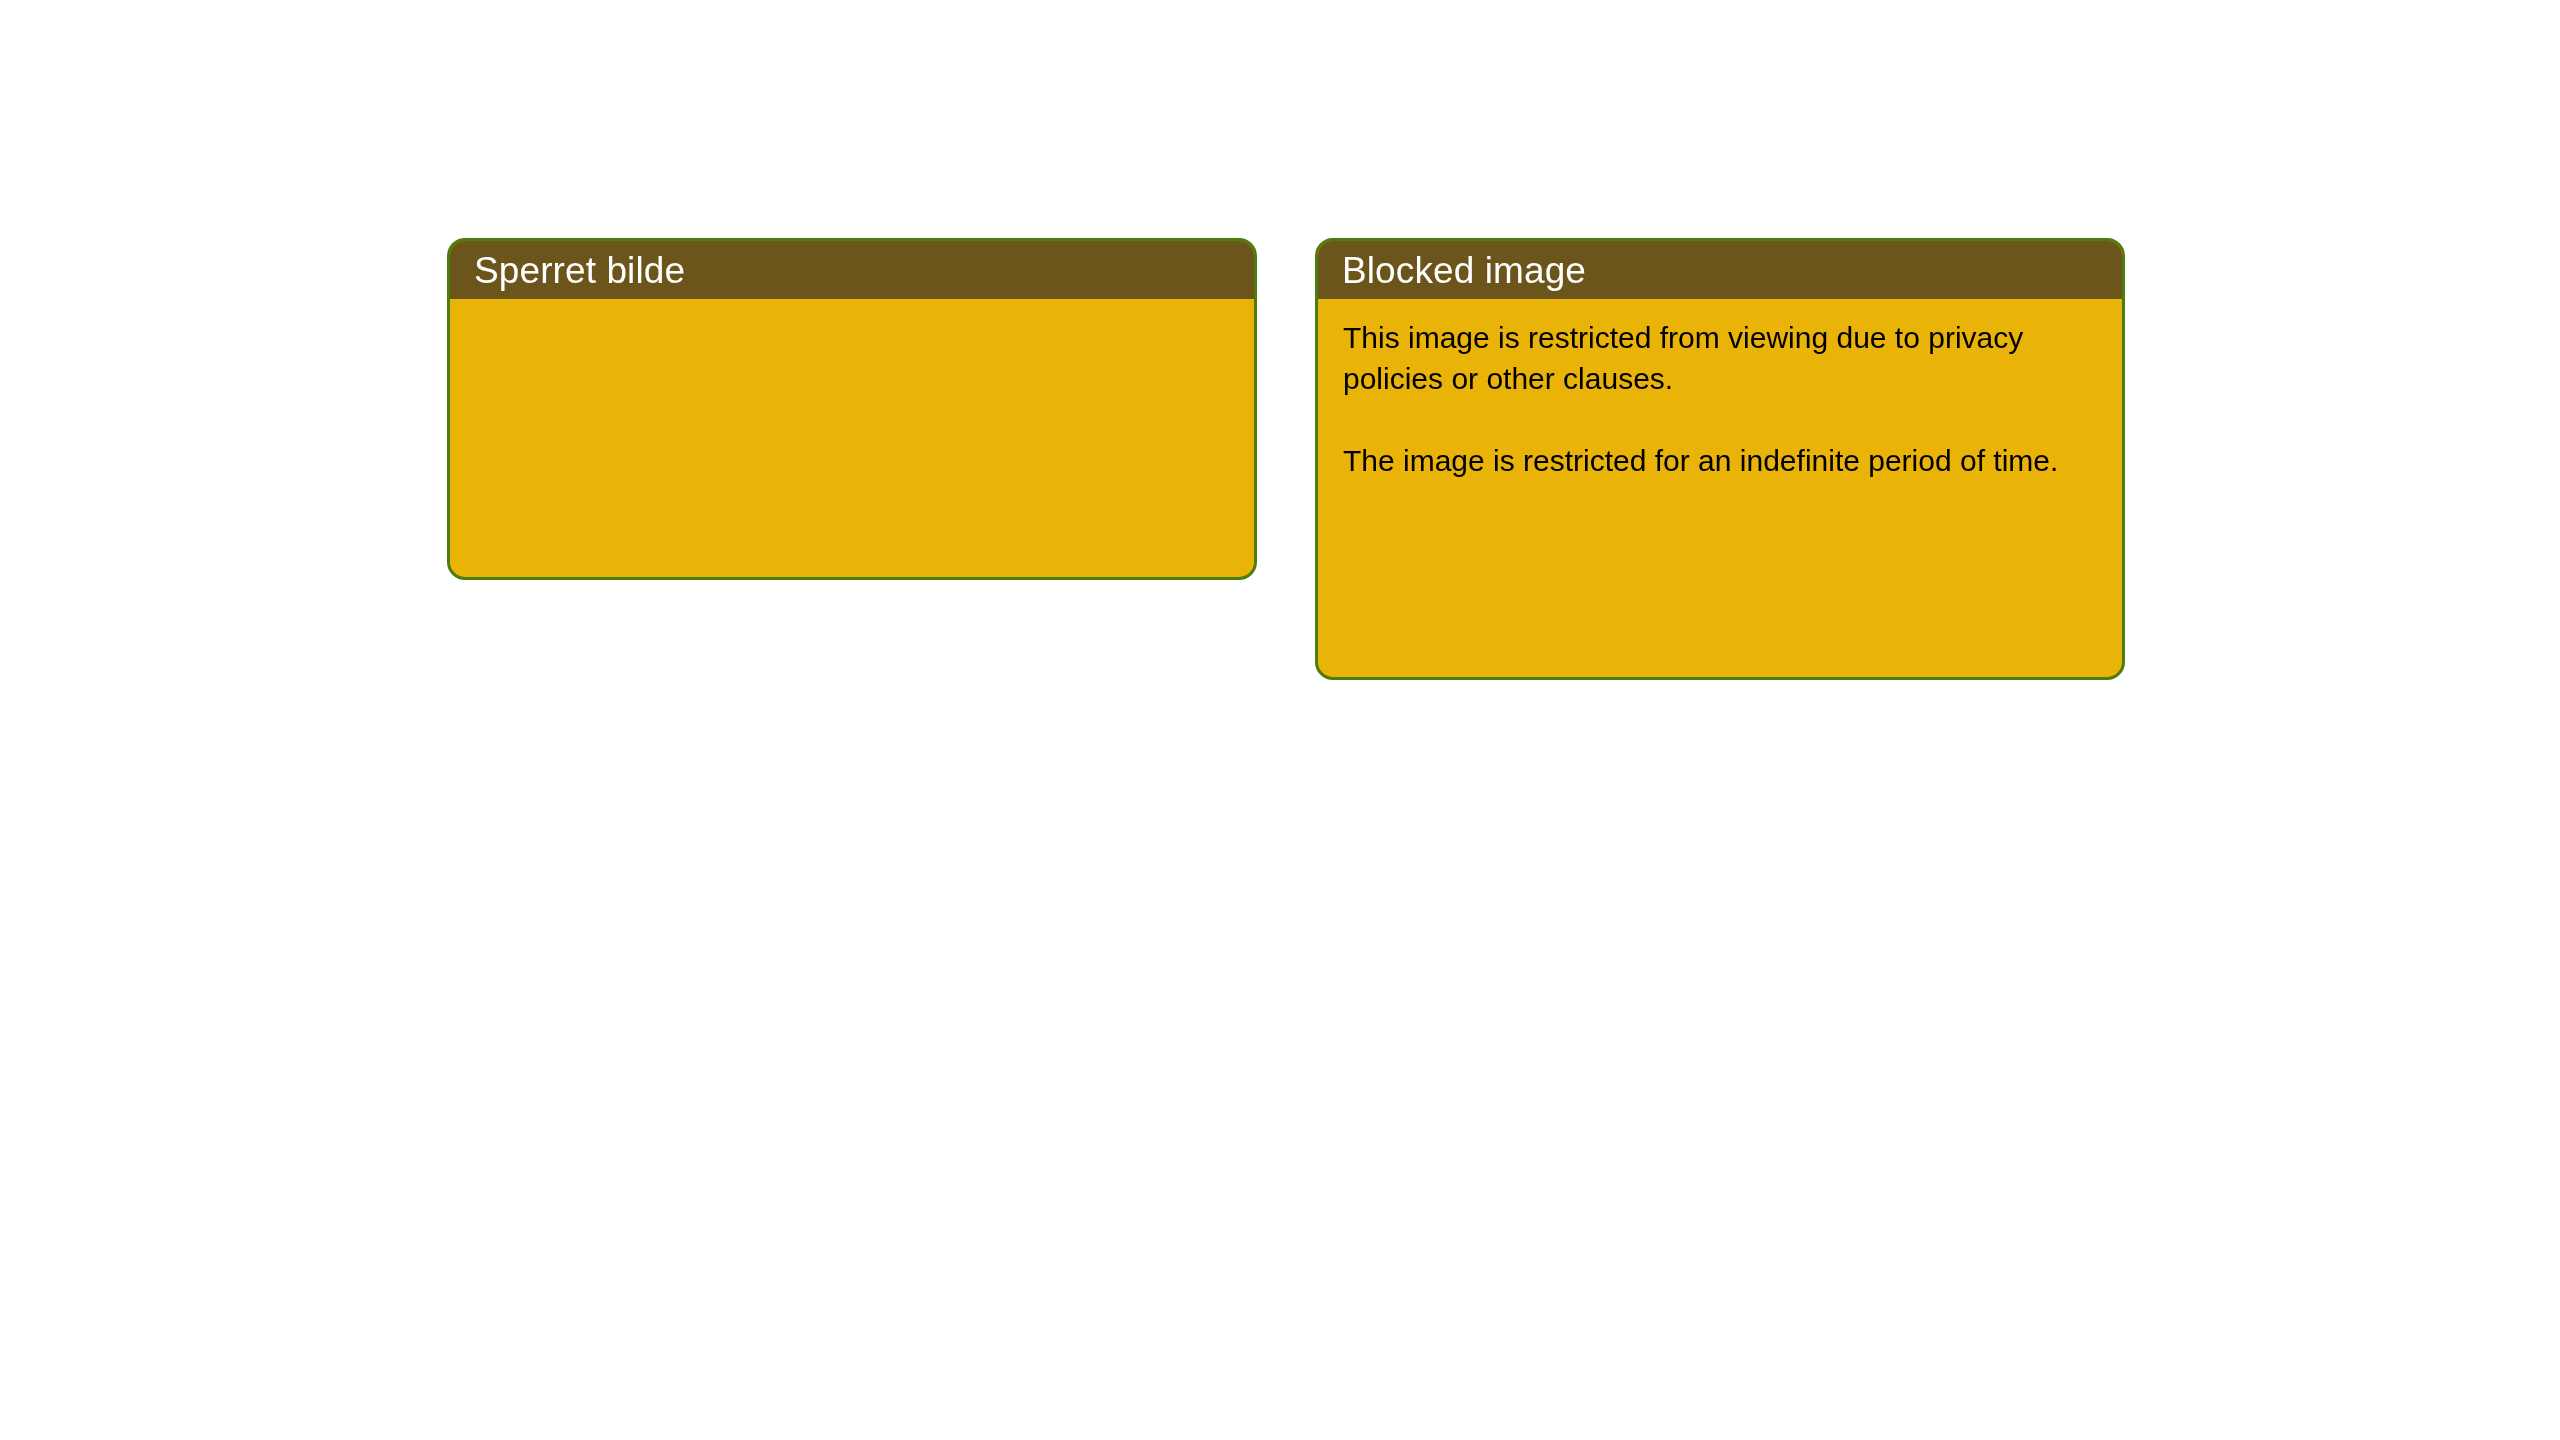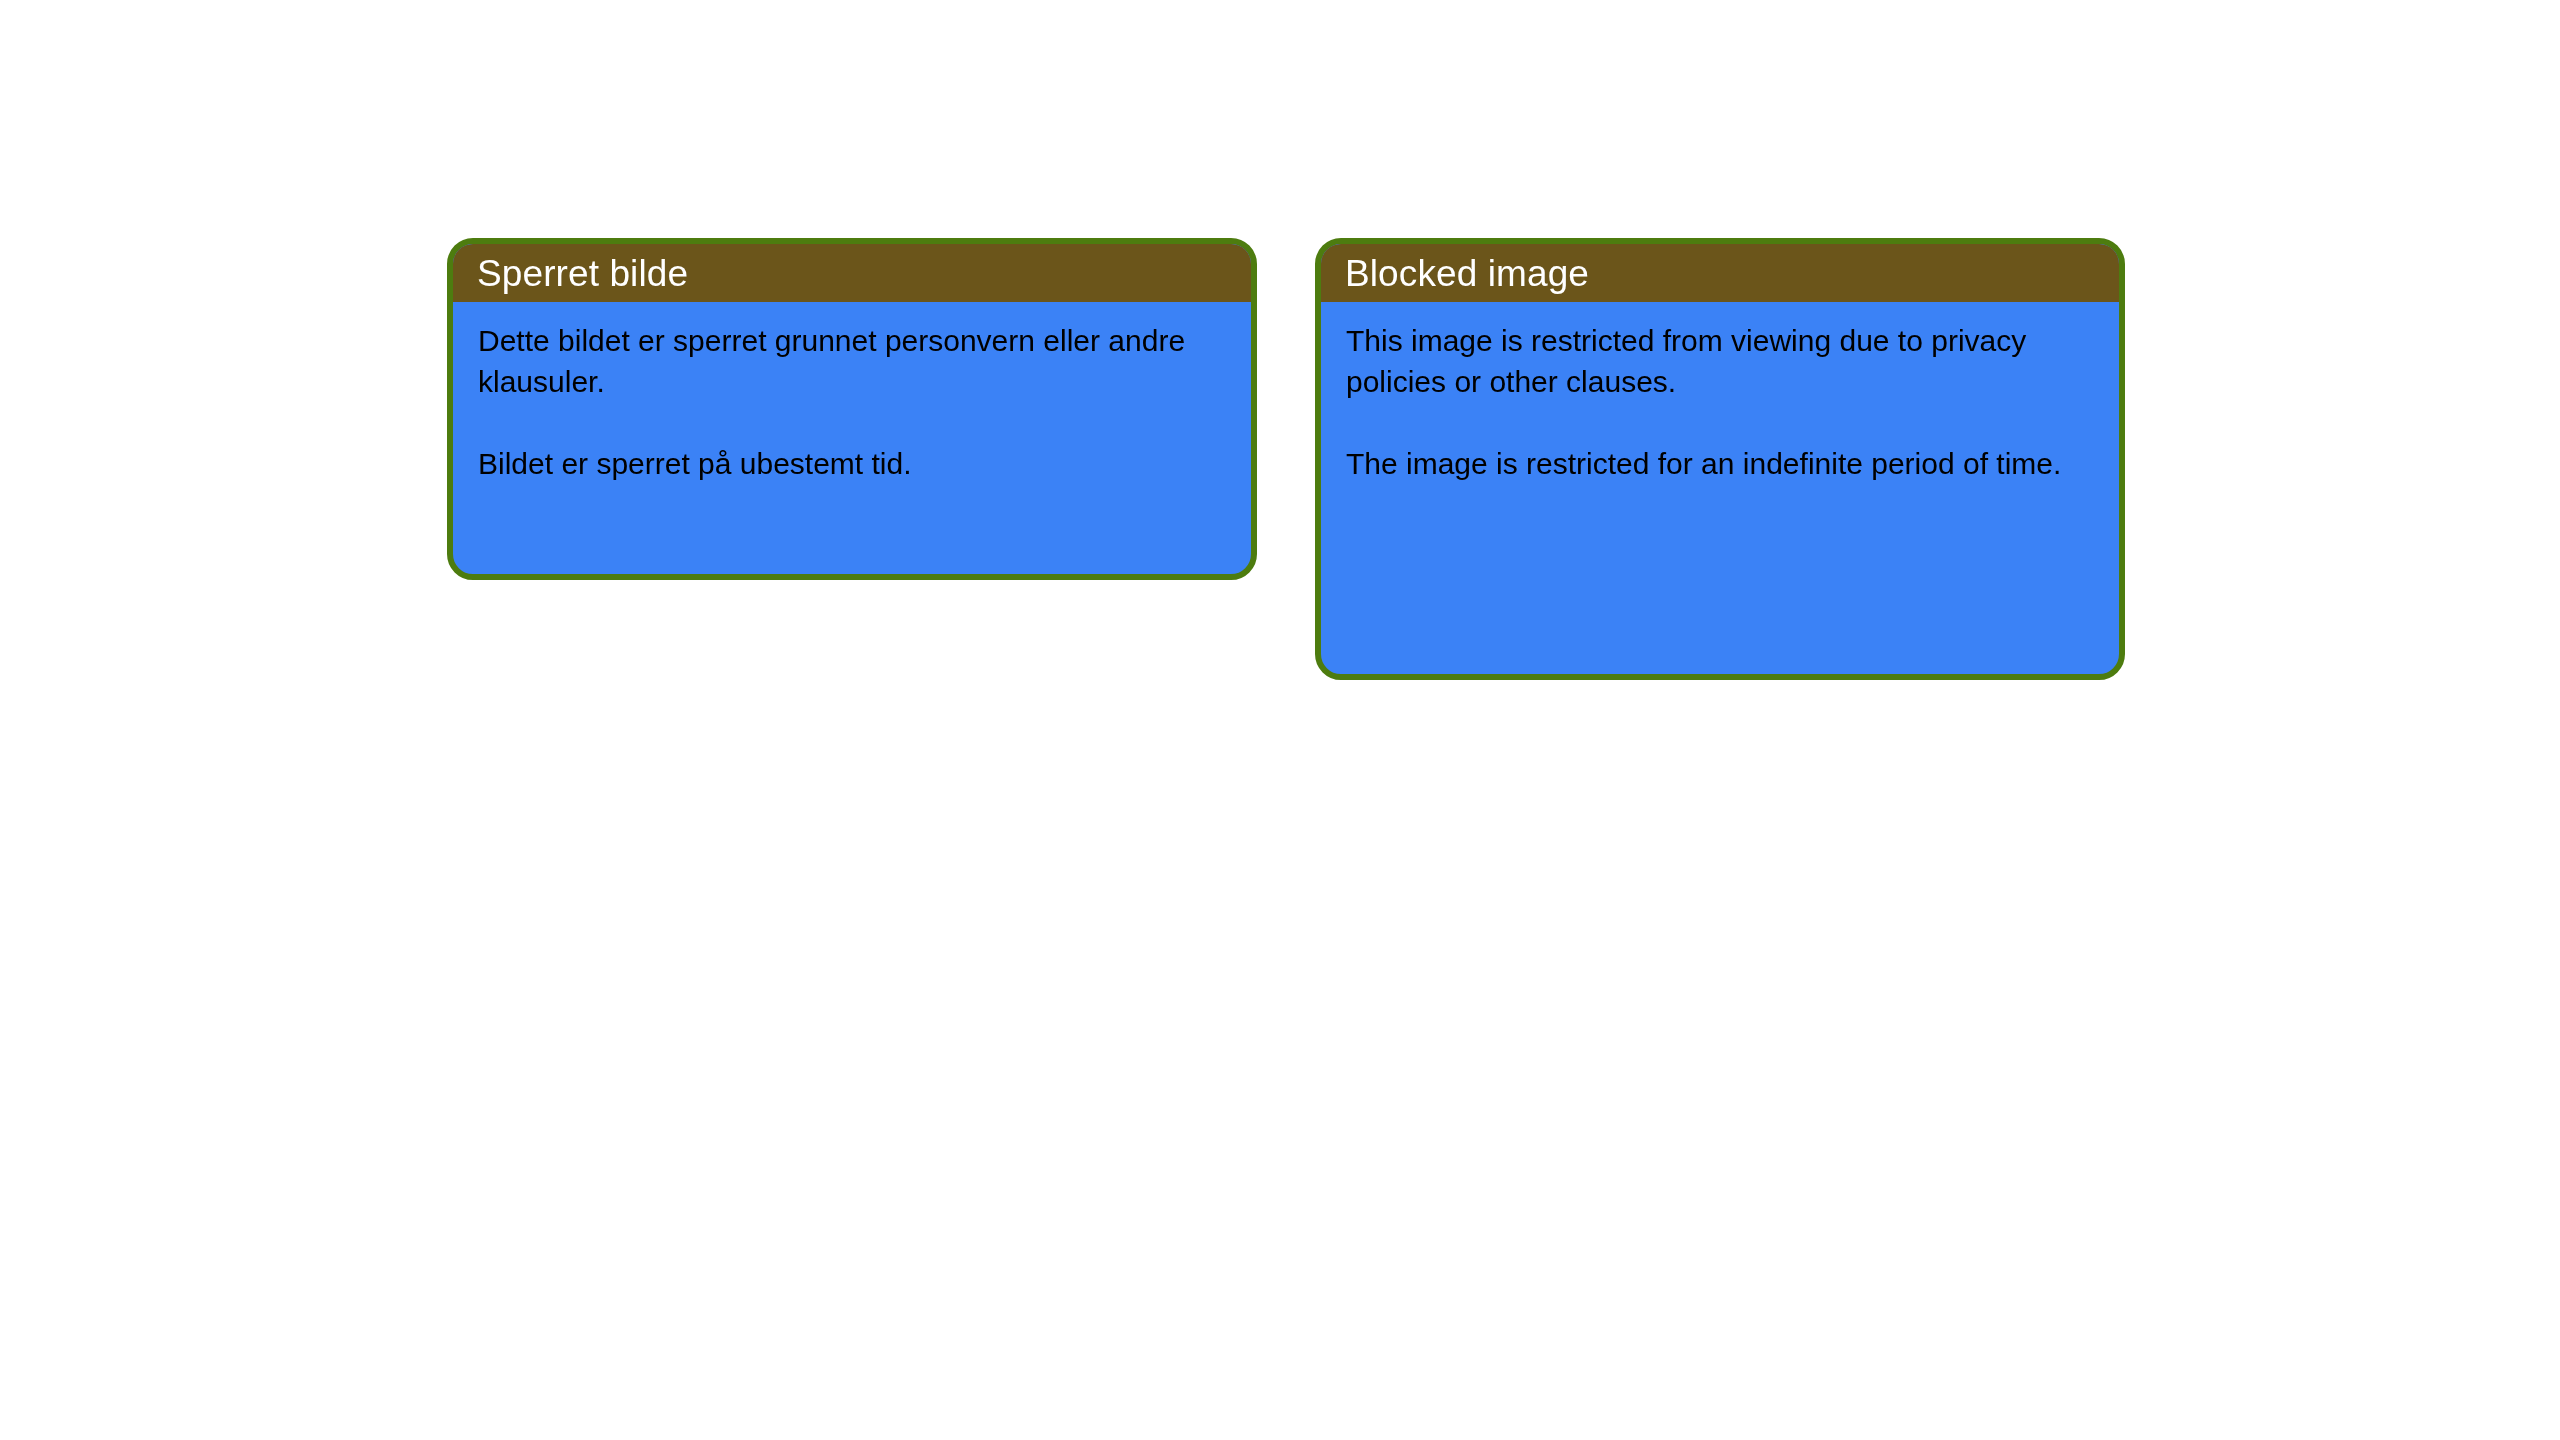--- a/index.html
+++ b/index.html
@@ -17,23 +17,23 @@
   #stage {
     position: relative;
     width: 2560px;
     height: 1440px;
   }
 
   .notice-panel {
     position: absolute;
     top: 238px;
     box-sizing: border-box;
-    background: #3b82f6;
-    border: 6px solid #4d7c0f;
-    border-radius: 26px;
+    background: #eab308;
+    border: 3px solid #4d7c0f;
+    border-radius: 18px;
     overflow: hidden;
   }
 
   #panel-blocked-no {
     left: 447px;
     width: 810px;
     height: 342px;
   }
 
   #panel-blocked-en {
@@ -79,25 +79,20 @@
 </style>
 </head>
 <body>
 
 <div id="stage">
 
   <section class="notice-panel" id="panel-blocked-no">
     <div class="panel-header">
       <span class="panel-title">Sperret bilde</span>
     </div>
-    <div class="panel-body">
-      <p class="panel-paragraph">Dette bildet er sperret grunnet personvern eller andre klausuler.</p>
-      <div class="paragraph-gap"></div>
-      <p class="panel-paragraph">Bildet er sperret på ubestemt tid.</p>
-    </div>
   </section>
 
   <section class="notice-panel" id="panel-blocked-en">
     <div class="panel-header">
       <span class="panel-title">Blocked image</span>
     </div>
     <div class="panel-body">
       <p class="panel-paragraph">This image is restricted from viewing due to privacy policies or other clauses.</p>
       <div class="paragraph-gap"></div>
       <p class="panel-paragraph">The image is restricted for an indefinite period of time.</p>

